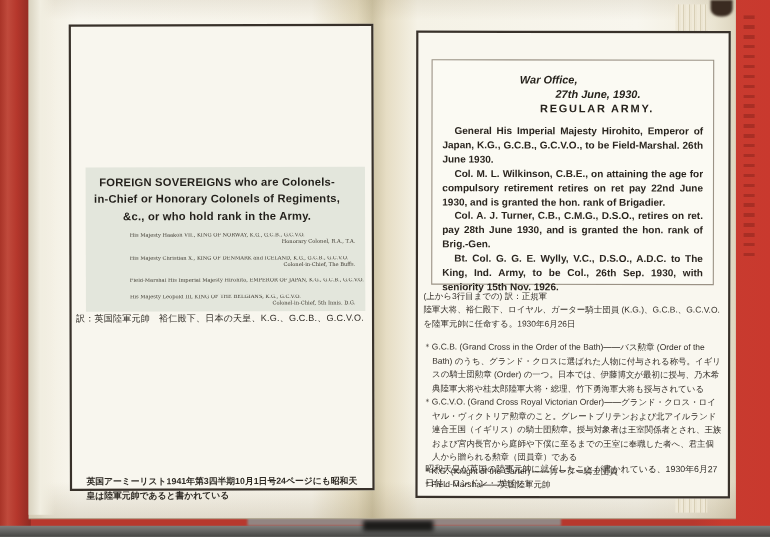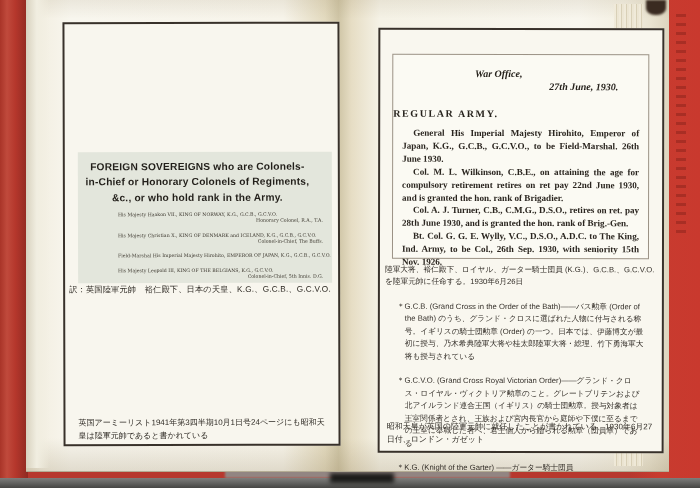--- a/index.html
+++ b/index.html
@@ -84,58 +84,59 @@
     color:#39342b;line-height:1.25;
   }
   .entry{margin-bottom:9px;}
   .entry-main{padding-left:40px;white-space:nowrap;overflow:hidden;}
   .entry-sub{text-align:right;padding-right:9px;}
   .left-translation{
     position:absolute;left:4px;top:260px;width:262px;
     font-size:8.2px;color:#2e2a24;letter-spacing:.2px;
   }
   .left-caption{
-    position:absolute;left:13px;top:393px;width:248px;
-    font-size:8px;line-height:1.6;color:#2e2a24;
+    position:absolute;left:13px;top:408px;width:248px;
+    font-size:8px;line-height:1.6;color:#2e2a24;font-weight:bold;
   }
 
   
   .frame-right{
     position:absolute;left:378px;top:28px;width:282px;height:421px;
     border:2px solid #38312a;background:#f9f7ef;transform:rotate(0.1deg);
   }
   .doc{
     position:absolute;left:12px;top:24px;width:255px;height:203px;
     border:1px solid #9b9285;background:#fbfaf3;color:#26221c;
-    font-family:Liberation Serif, serif;
+    font-family:Liberation Sans, sans-serif;
   }
   .doc-office{
     margin-top:13px;margin-right:44px;text-align:center;
     font-style:italic;font-weight:600;font-size:10px;
   }
   .doc-date{
-    text-align:right;padding-right:30px;font-style:italic;
+    text-align:right;padding-right:66px;font-style:italic;
     font-weight:600;font-size:10px;margin-top:2px;
   }
   .doc-heading{
-    text-align:left;margin-top:16px;font-size:10px;font-weight:600;
+    text-align:center;margin-top:2px;font-size:10px;font-weight:600;
     letter-spacing:1.6px;
+    padding-left:44px;
   }
   .doc-paragraphs{
     margin-top:8px;padding:0 9px;font-size:9.1px;line-height:1.42;
     text-align:justify;font-weight:600;color:#2a251f;
   }
   .doc-paragraphs p{margin:0;text-indent:11px;}
   .notes{
     position:absolute;left:5px;top:234px;width:271px;
     font-size:7.7px;line-height:1.62;color:#332e28;
   }
   .note-line{margin:0;}
   .glossary{margin-top:9px;}
-  .g-item{padding-left:8px;text-indent:-8px;margin:12px;}
+  .g-item{padding-left:8px;text-indent:-8px;margin:0;}
   .right-caption{
     position:absolute;left:7px;top:391px;width:266px;
     font-size:8px;line-height:1.6;color:#2e2a24;
   }
 </style>
 </head>
 <body>
 
 <div class="scene">
 
@@ -187,20 +188,21 @@
       <div class="doc-heading">REGULAR ARMY.</div>
       <div class="doc-paragraphs">
         <p>General His Imperial Majesty Hirohito, Emperor of Japan, K.G., G.C.B., G.C.V.O., to be Field-Marshal.  26th June 1930.</p>
         <p>Col. M. L. Wilkinson, C.B.E., on attaining the age for compulsory retirement retires on ret pay 22nd June 1930, and is granted the hon. rank of Brigadier.</p>
         <p>Col. A. J. Turner, C.B., C.M.G., D.S.O., retires on ret. pay 28th June 1930, and is granted the hon. rank of Brig.-Gen.</p>
         <p>Bt. Col. G. G. E. Wylly, V.C., D.S.O., A.D.C. to The King, Ind. Army, to be Col., 26th Sep. 1930, with seniority 15th Nov. 1926.</p>
       </div>
     </div>
 
     <div class="notes">
+      <p class="note-line">(上から3行目までの) 訳：正規軍</p>
       <p class="note-line">陸軍大将、裕仁殿下、ロイヤル、ガーター騎士団員 (K.G.)、G.C.B.、G.C.V.O. を陸軍元帥に任命する。1930年6月26日</p>
       <div class="glossary">
         <p class="g-item">＊G.C.B. (Grand Cross in the Order of the Bath)——バス勲章 (Order of the Bath) のうち、グランド・クロスに選ばれた人物に付与される称号。イギリスの騎士団勲章 (Order) の一つ。日本では、伊藤博文が最初に授与、乃木希典陸軍大将や桂太郎陸軍大将・総理、竹下勇海軍大将も授与されている</p>
         <p class="g-item">＊G.C.V.O. (Grand Cross Royal Victorian Order)——グランド・クロス・ロイヤル・ヴィクトリア勲章のこと。グレートブリテンおよび北アイルランド連合王国（イギリス）の騎士団勲章。授与対象者は王室関係者とされ、王族および宮内長官から庭師や下僕に至るまでの王室に奉職した者へ、君主個人から贈られる勲章（団員章）である</p>
         <p class="g-item">＊K.G. (Knight of the Garter) ——ガーター騎士団員</p>
         <p class="g-item">＊Field-Marshal——英国陸軍元帥</p>
       </div>
     </div>
 
     <div class="right-caption">昭和天皇が英国の陸軍元帥に就任したことが書かれている、1930年6月27日付、ロンドン・ガゼット</div>

